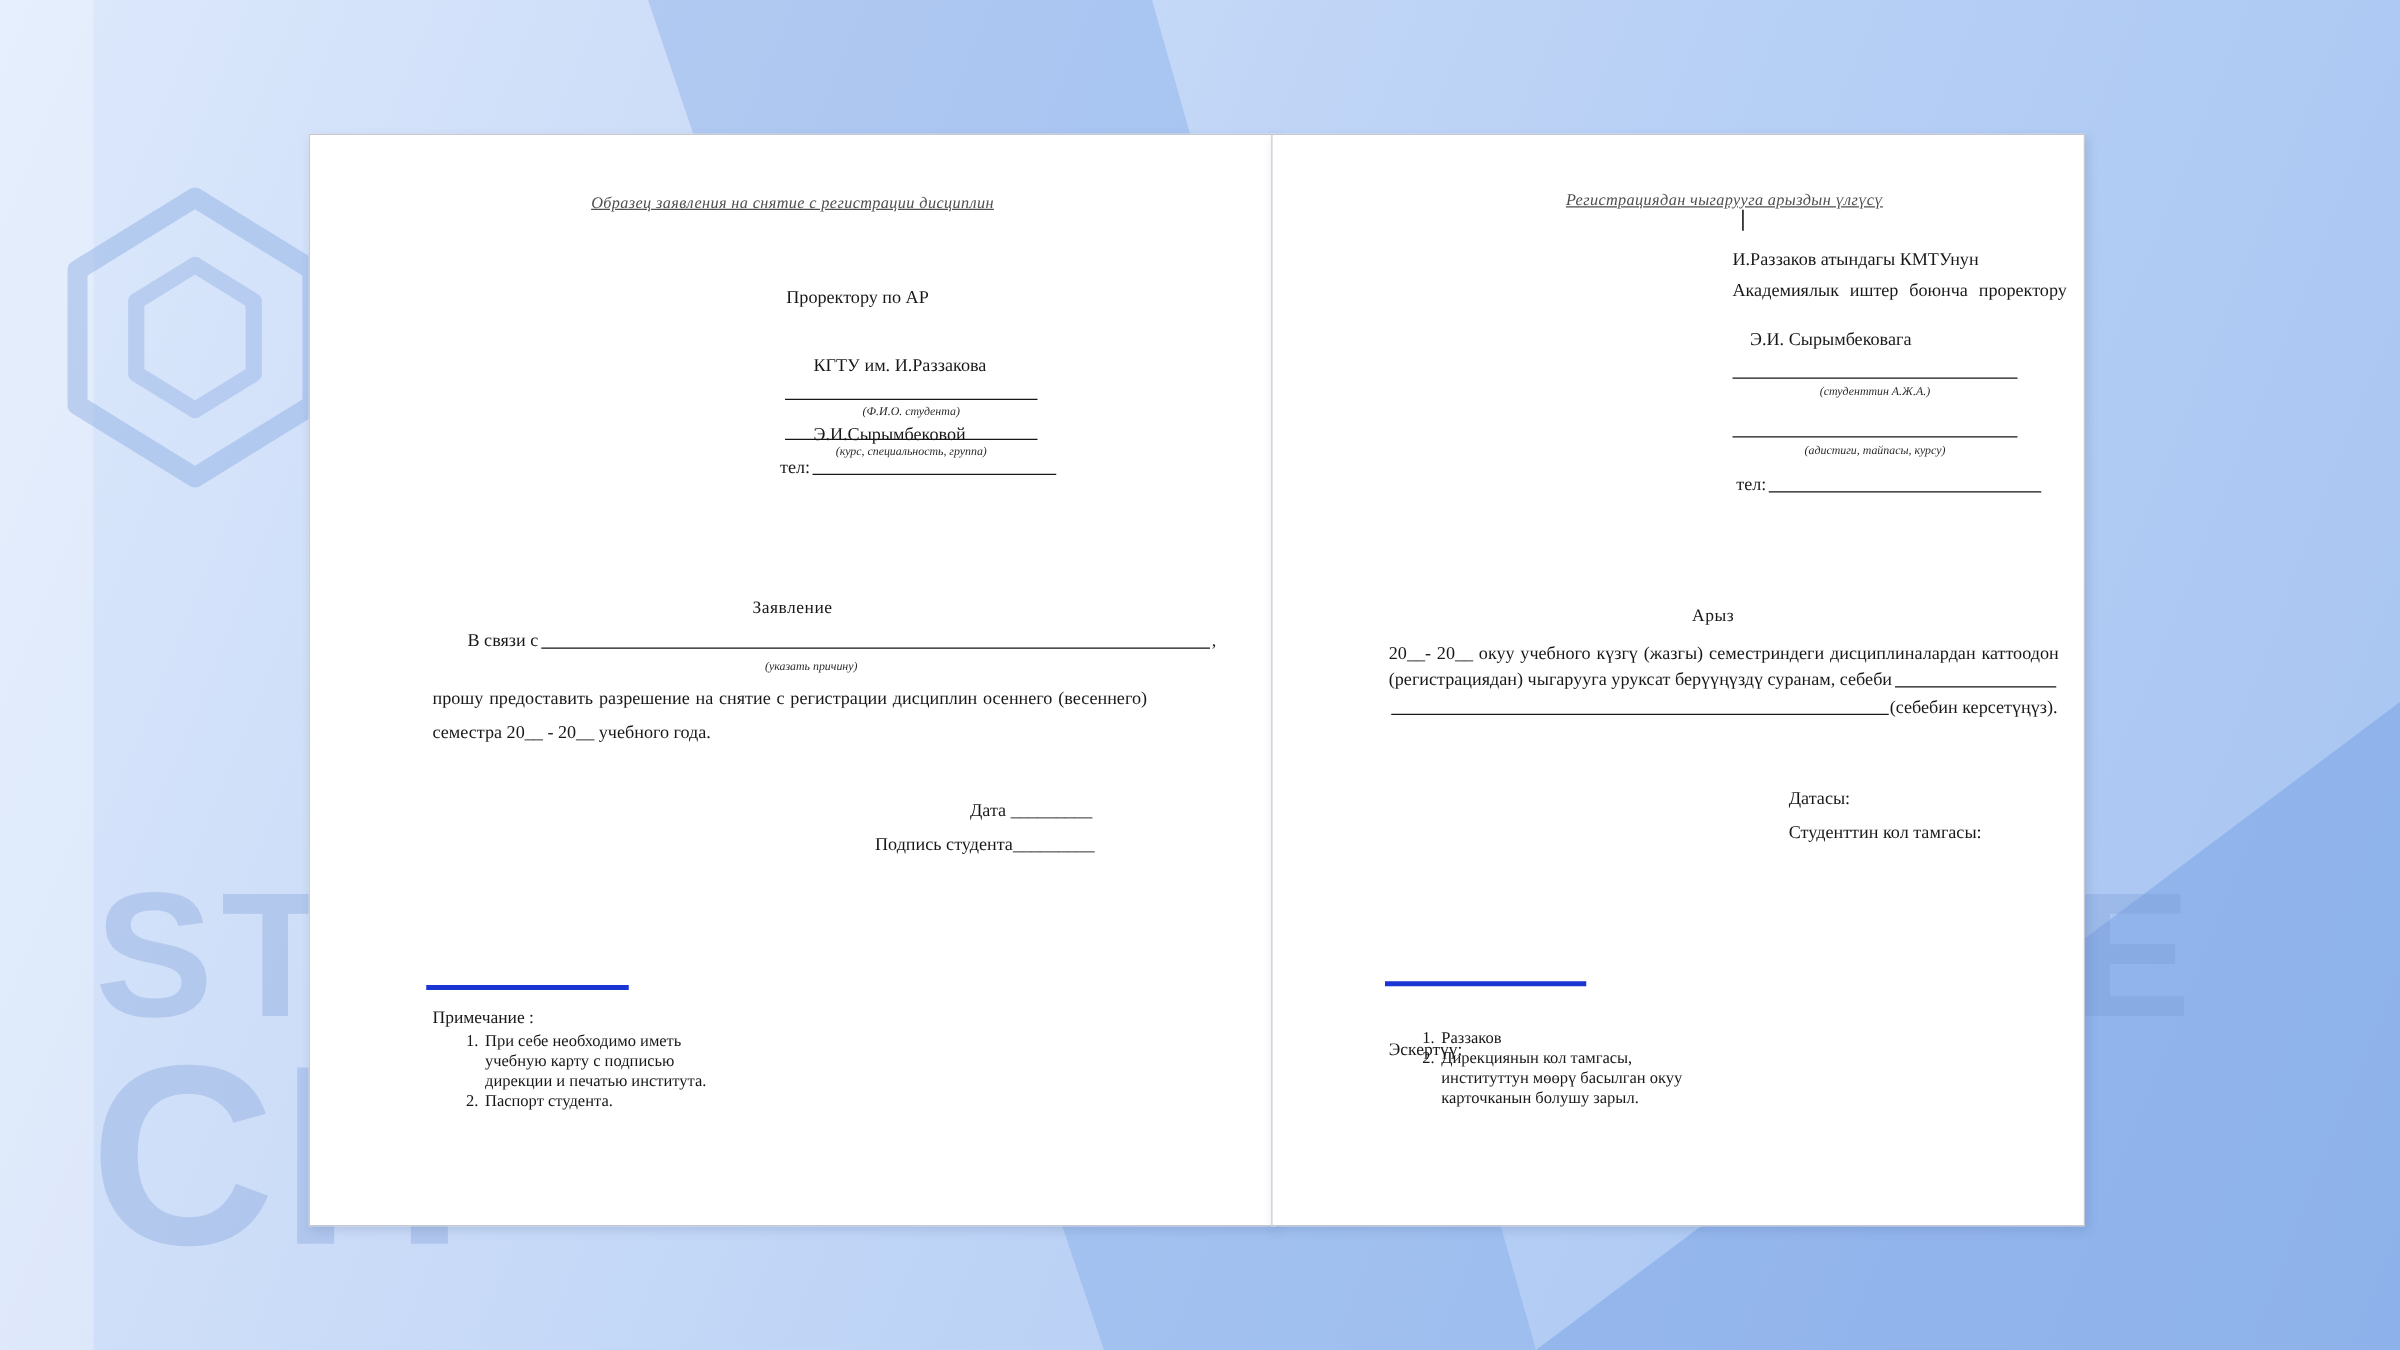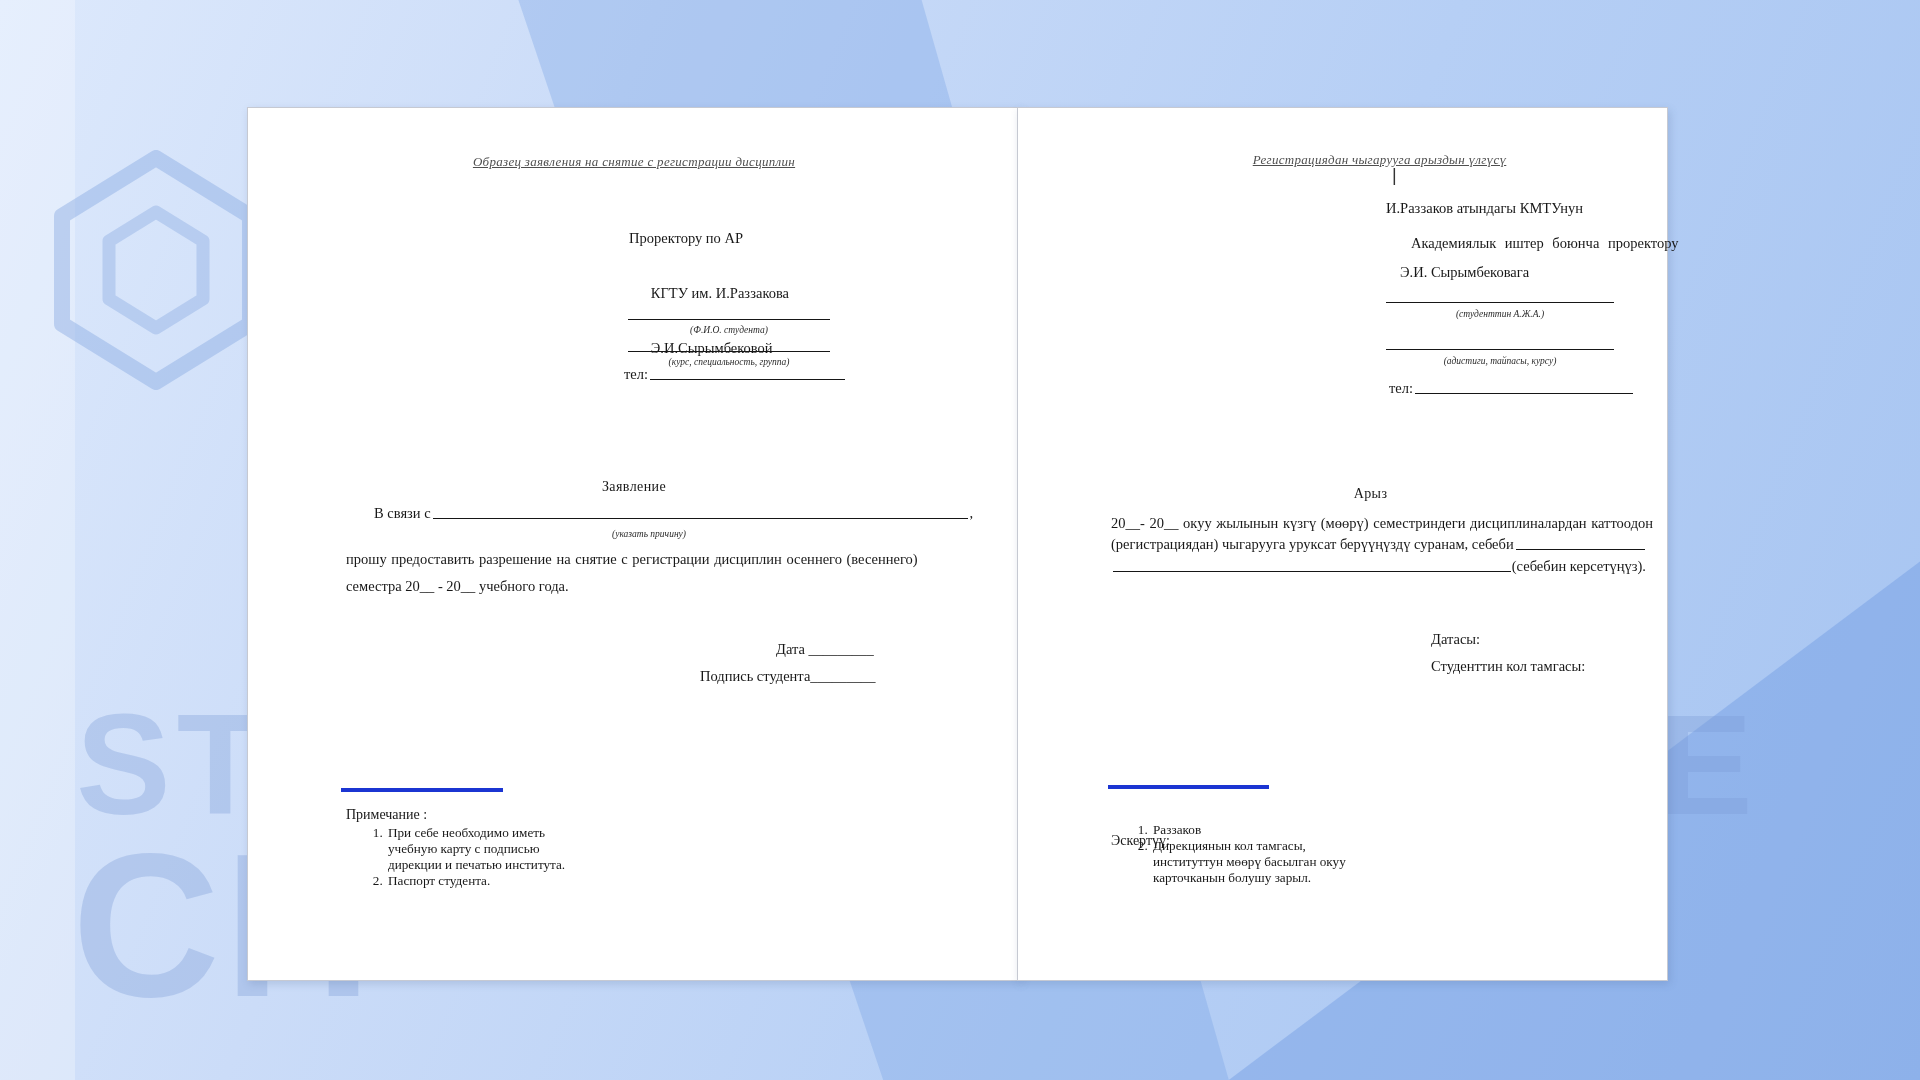--- a/index.html
+++ b/index.html
@@ -109,37 +109,37 @@
     </ol>
   </div>
 
   <div class="page" id="right-page">
 
     <div class="doc-title" style="top:44px;text-indent:74px;">Регистрациядан чыгарууга арыздын үлгүсү</div>
 
     <span class="cursor-glyph" style="left:374px;top:57px;">|</span>
 
     <div class="txt" style="left:368px;top:92px;">И.Раззаков атындагы КМТУнун</div>
-    <div class="txt" style="left:368px;top:127px;word-spacing:5px;margin-left:25px;">Академиялык иштер боюнча проректору</div>
+    <div class="txt" style="left:368px;top:117px;word-spacing:5px;">Академиялык иштер боюнча проректору</div>
     <div class="txt" style="left:368px;top:156px;margin-left:14px;">Э.И. Сырымбековага</div>
 
     <div class="line" style="left:368px;top:194px;width:228px;"></div>
     <div class="hint" style="left:368px;top:201px;width:228px;">(студенттин А.Ж.А.)</div>
 
     <div class="line" style="left:368px;top:241px;width:228px;"></div>
     <div class="hint" style="left:368px;top:248px;width:228px;">(адистиги, тайпасы, курсу)</div>
 
     <div class="flexrow" style="left:371px;top:272px;width:245px;">
       <span style="position:static;">тел:</span>
       <span class="fill" style="position:static;"></span>
     </div>
 
     <div class="heading" style="top:378px;text-indent:56px;">Арыз</div>
 
-    <div class="txt" style="left:93px;top:407px;word-spacing:1px;">20__- 20__ окуу жылынын күзгү (мөөрү) семестриндеги дисциплиналардан каттоодон</div>
+    <div class="txt" style="left:93px;top:407px;word-spacing:1px;">20__- 20__ окуу учебного күзгү (жазгы) семестриндеги дисциплиналардан каттоодон</div>
     <div class="flexrow" style="left:93px;top:428px;width:535px;">
       <span style="position:static;">(регистрациядан) чыгарууга уруксат берүүңүздү суранам, себеби</span>
       <span class="fill" style="position:static;"></span>
     </div>
     <div class="flexrow" style="left:93px;top:450px;width:535px;">
       <span class="fill" style="position:static;"></span>
       <span style="position:static;">(себебин керсетүңүз).</span>
     </div>
 
     <div class="txt" style="left:413px;top:523px;">Датасы:</div>

